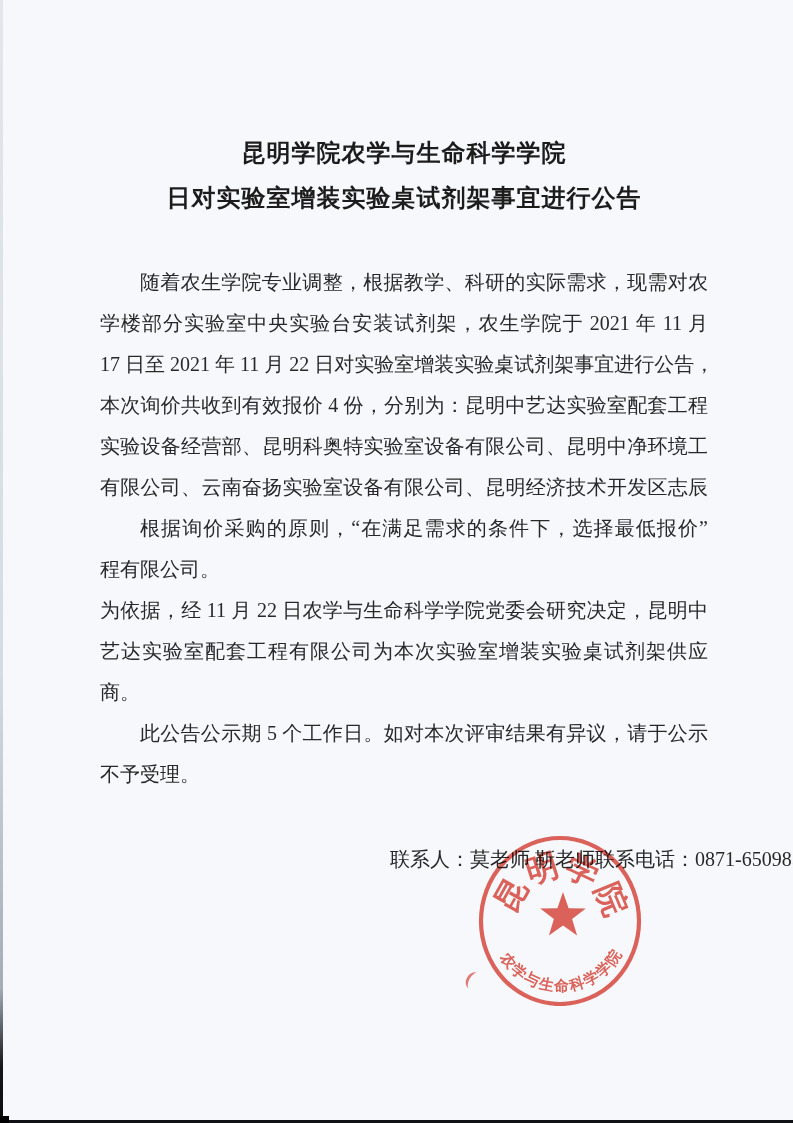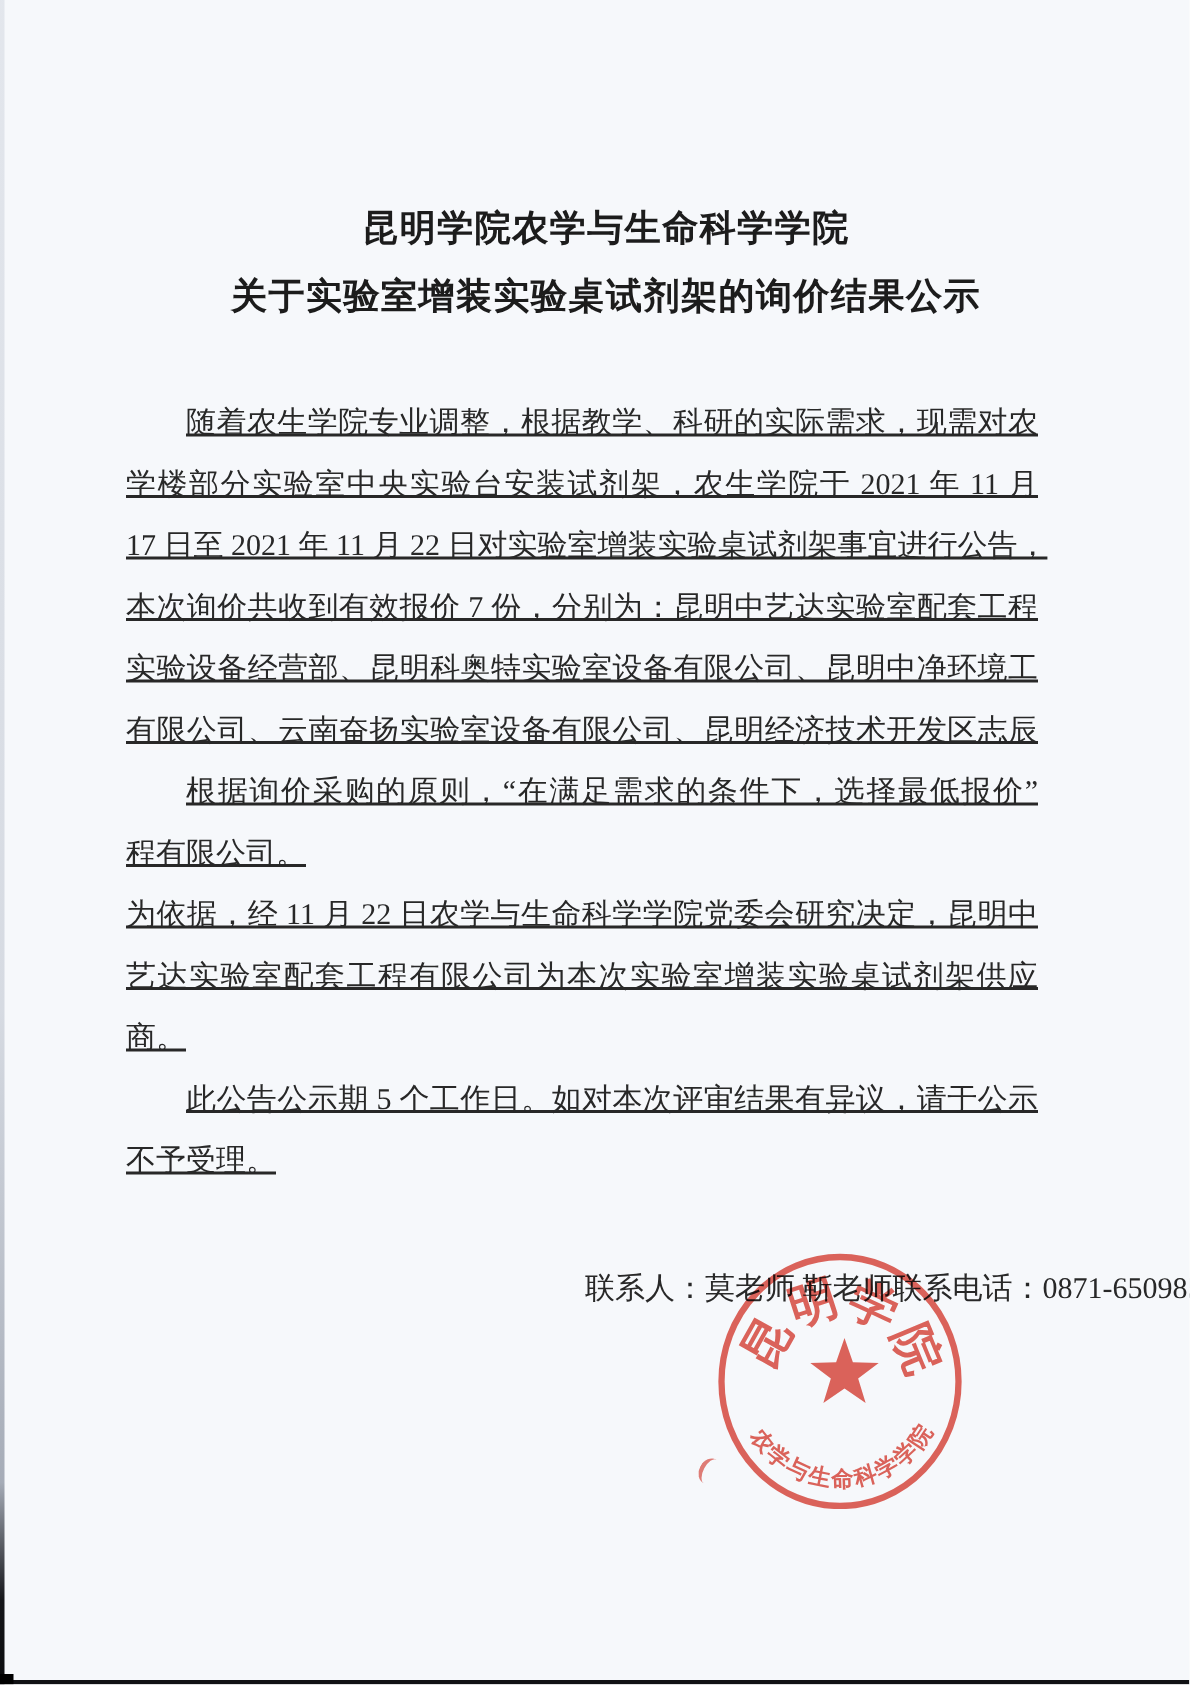--- a/index.html
+++ b/index.html
@@ -29,22 +29,22 @@
     position:absolute;left:0;bottom:0;width:9px;height:7px;background:#000;
   }
   
   .title-block{
     position:absolute;left:100px;top:131px;width:608px;
     text-align:center;font-weight:bold;color:#1c1c1c;
     font-size:24px;line-height:45px;letter-spacing:1px;
   }
   
   .body-block{
-    position:absolute;left:84px;top:262px;width:608px;
-    font-size:20px;line-height:41px;color:#282828;text-decoration:underline;
+    position:absolute;left:100px;top:262px;width:608px;
+    font-size:20px;line-height:41px;color:#282828;
   }
   .line{
     text-align:justify;
     text-align-last:justify;
     text-justify:inter-character;
     white-space:nowrap;
   }
   .line.indent{text-indent:2em;}
   .line.para-end{text-align-last:left;}
   
@@ -72,28 +72,28 @@
 <body>
 
 <div class="page">
 
   <div class="edge-left"></div>
   <div class="edge-bottom"></div>
   <div class="corner-bl"></div>
 
   <div class="title-block">
     <div>昆明学院农学与生命科学学院</div>
-    <div>关于实验室增装实验桌试剂架的询价结果公示</div>
+    <div>日对实验室增装实验桌试剂架事宜进行公告</div>
   </div>
 
   <div class="body-block">
     <div class="line indent">随着农生学院专业调整，根据教学、科研的实际需求，现需对农</div>
     <div class="line">学楼部分实验室中央实验台安装试剂架，农生学院于 2021 年 11 月</div>
     <div class="line">17 日至 2021 年 11 月 22 日对实验室增装实验桌试剂架事宜进行公告，</div>
-    <div class="line">本次询价共收到有效报价 7 份，分别为：昆明中艺达实验室配套工程</div>
+    <div class="line">本次询价共收到有效报价 4 份，分别为：昆明中艺达实验室配套工程</div>
     <div class="line">实验设备经营部、昆明科奥特实验室设备有限公司、昆明中净环境工</div>
     <div class="line">有限公司、云南奋扬实验室设备有限公司、昆明经济技术开发区志辰</div>
     <div class="line indent">根据询价采购的原则，“在满足需求的条件下，选择最低报价”</div>
     <div class="line para-end">程有限公司。</div>
     <div class="line">为依据，经 11 月 22 日农学与生命科学学院党委会研究决定，昆明中</div>
     <div class="line">艺达实验室配套工程有限公司为本次实验室增装实验桌试剂架供应</div>
     <div class="line para-end">商。</div>
     <div class="line indent">此公告公示期 5 个工作日。如对本次评审结果有异议，请于公示</div>
     <div class="line para-end">不予受理。</div>
   </div>

